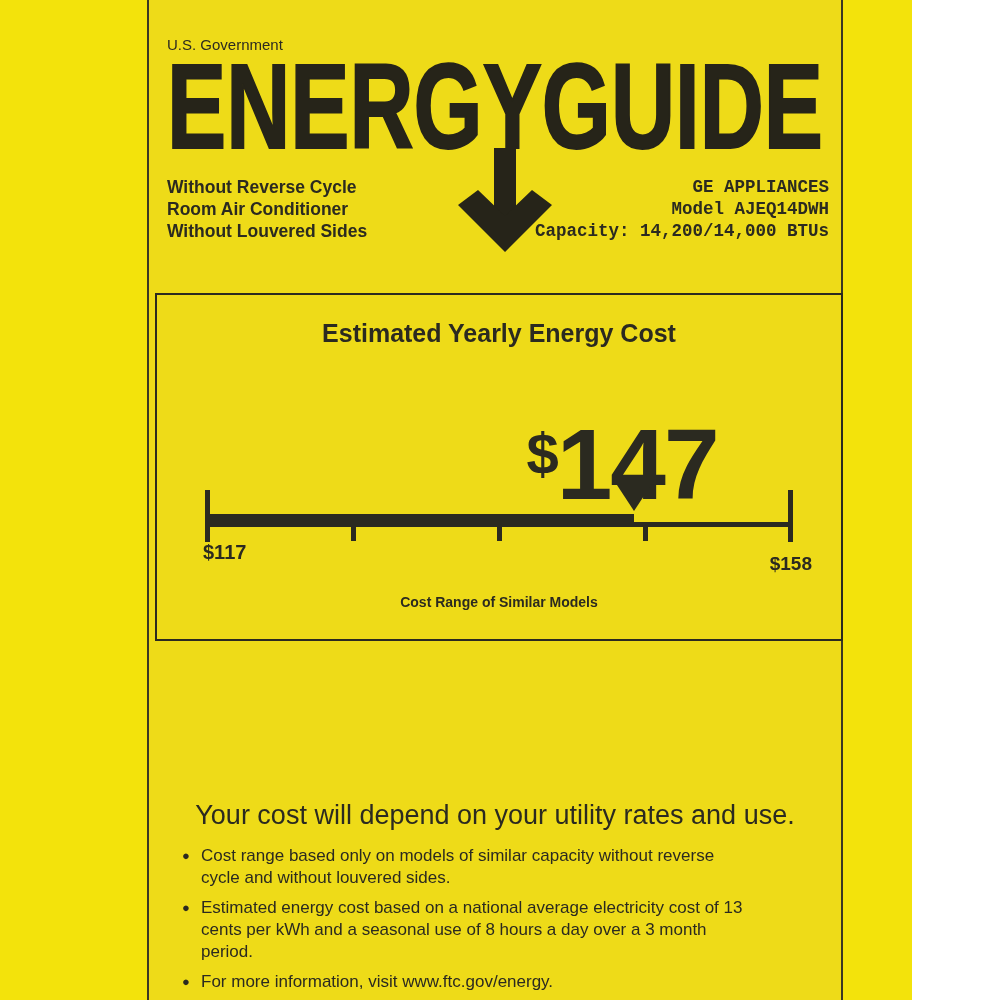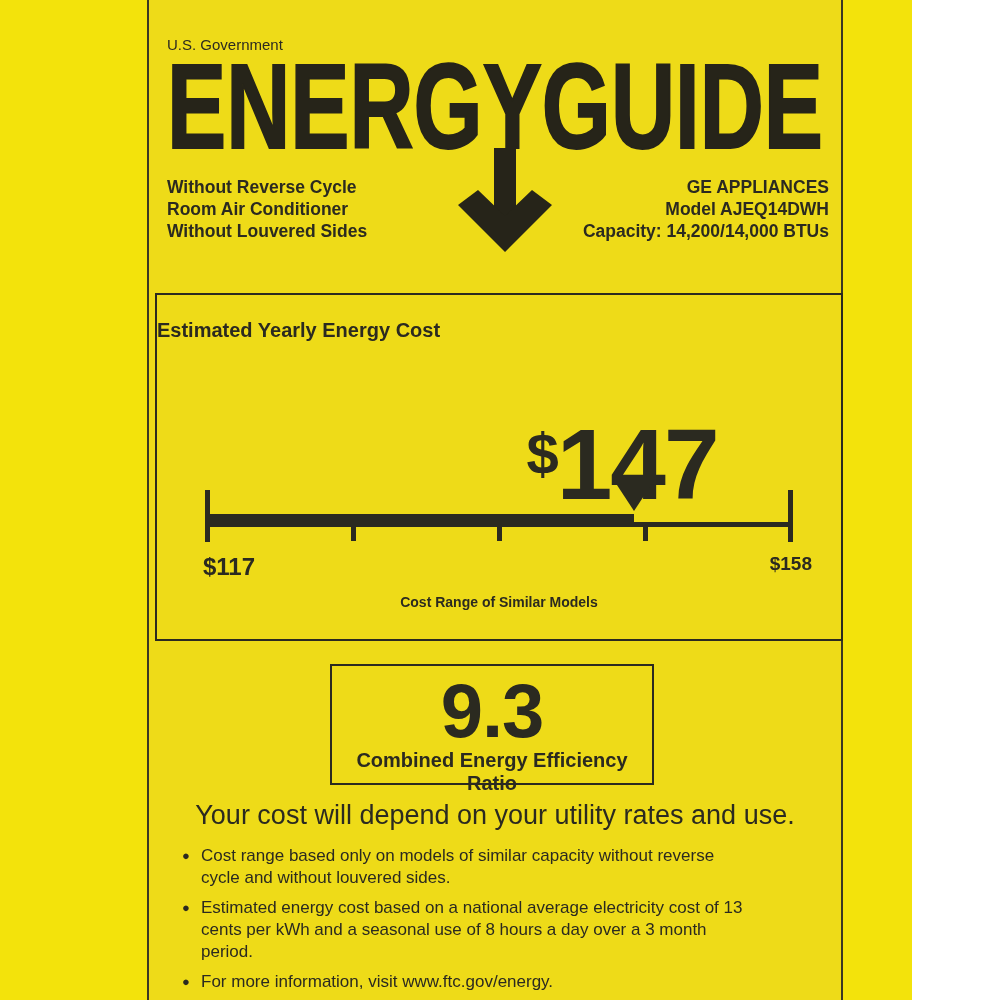--- a/index.html
+++ b/index.html
@@ -32,30 +32,30 @@
     font-family:"Liberation Sans", sans-serif;
     font-weight:bold; fill:#262419; stroke:#262419; stroke-width:2px;
   }
   .arrow-svg { position:absolute; left:306px; top:148px; }
   .product-left {
     position:absolute; left:18px; top:176px;
     font-size:17.5px; font-weight:bold; line-height:22px;
   }
   .product-right {
     position:absolute; right:12px; top:176px;
-    font-size:17.5px; font-weight:bold; line-height:22px; text-align:right;
+    font-size:17.5px; font-weight:bold; line-height:22px; text-align:right;font-family:Liberation Mono, monospace;
   }
   .cost-box {
     position:absolute; left:6px; top:293px;
     width:688px; height:348px;
     box-sizing:border-box; border:2px solid #2b2a20;
   }
   .cost-title {
-    padding-top:24px;
-    font-size:20px; font-weight:bold;
+    text-align:center; padding-top:24px;
+    font-size:25px; font-weight:bold;
   }
   .cost-value {
     position:absolute; left:340px; top:99px; width:250px;
     text-align:center; line-height:1; white-space:nowrap;
     font-weight:bold; letter-spacing:-2px;margin-top:20px;
   }
   .cost-value .cur { font-size:58px; vertical-align:25px; }
   .cost-value .amt { font-size:100px; }
   .pointer {
     position:absolute; left:456px; top:184px;
@@ -63,21 +63,21 @@
     border-left:21px solid transparent;
     border-right:21px solid transparent;
     border-top:32px solid #2b2a20;
   }
   .bar-thick { position:absolute; left:50px;  top:219px; width:427px; height:13px; background:#2b2a20; }
   .bar-thin  { position:absolute; left:477px; top:227px; width:156px; height:5px;  background:#2b2a20; }
   .cap-left  { position:absolute; left:48px;  top:195px; width:5px; height:52px; background:#2b2a20; }
   .cap-right { position:absolute; left:631px; top:195px; width:5px; height:52px; background:#2b2a20; }
   .tick { position:absolute; top:232px; width:5px; height:14px; background:#2b2a20; }
   .tick-1 { left:194px; } .tick-2 { left:340px; } .tick-3 { left:486px; }
-  .scale-min { position:absolute; left:46px; top:258px; font-size:24px; font-weight:bold; }
+  .scale-min { position:absolute; left:46px; top:246px; font-size:20px; font-weight:bold; }
   .scale-max { position:absolute; left:595px; top:258px; width:60px; text-align:right; font-size:19px; font-weight:bold; }
   .scale-caption {
     position:absolute; left:0; top:299px; width:100%;
     text-align:center; font-size:14px; font-weight:bold;
   }
   .eff-box {
     position:absolute; left:181px; top:664px;
     width:324px; height:121px;
     box-sizing:border-box; border:2px solid #2b2a20;
     text-align:center;
@@ -150,24 +150,20 @@
       <div class="cap-right"></div>
       <div class="tick tick-1"></div>
       <div class="tick tick-2"></div>
       <div class="tick tick-3"></div>
 
       <div class="scale-min">$117</div>
       <div class="scale-max">$158</div>
       <div class="scale-caption">Cost Range of Similar Models</div>
     </div>
 
-    <div class="eff-box">
-      <div class="eff-value">9.3</div>
-      <div class="eff-caption">Combined Energy Efficiency Ratio</div>
-    </div>
 
     <div class="utility-note">Your cost will depend on your utility rates and use.</div>
 
     <ul class="footnotes">
       <li>
         <span class="dot">●</span>
         <span>Cost range based only on models of similar capacity without reverse cycle and without louvered sides.</span>
       </li>
       <li>
         <span class="dot">●</span>

